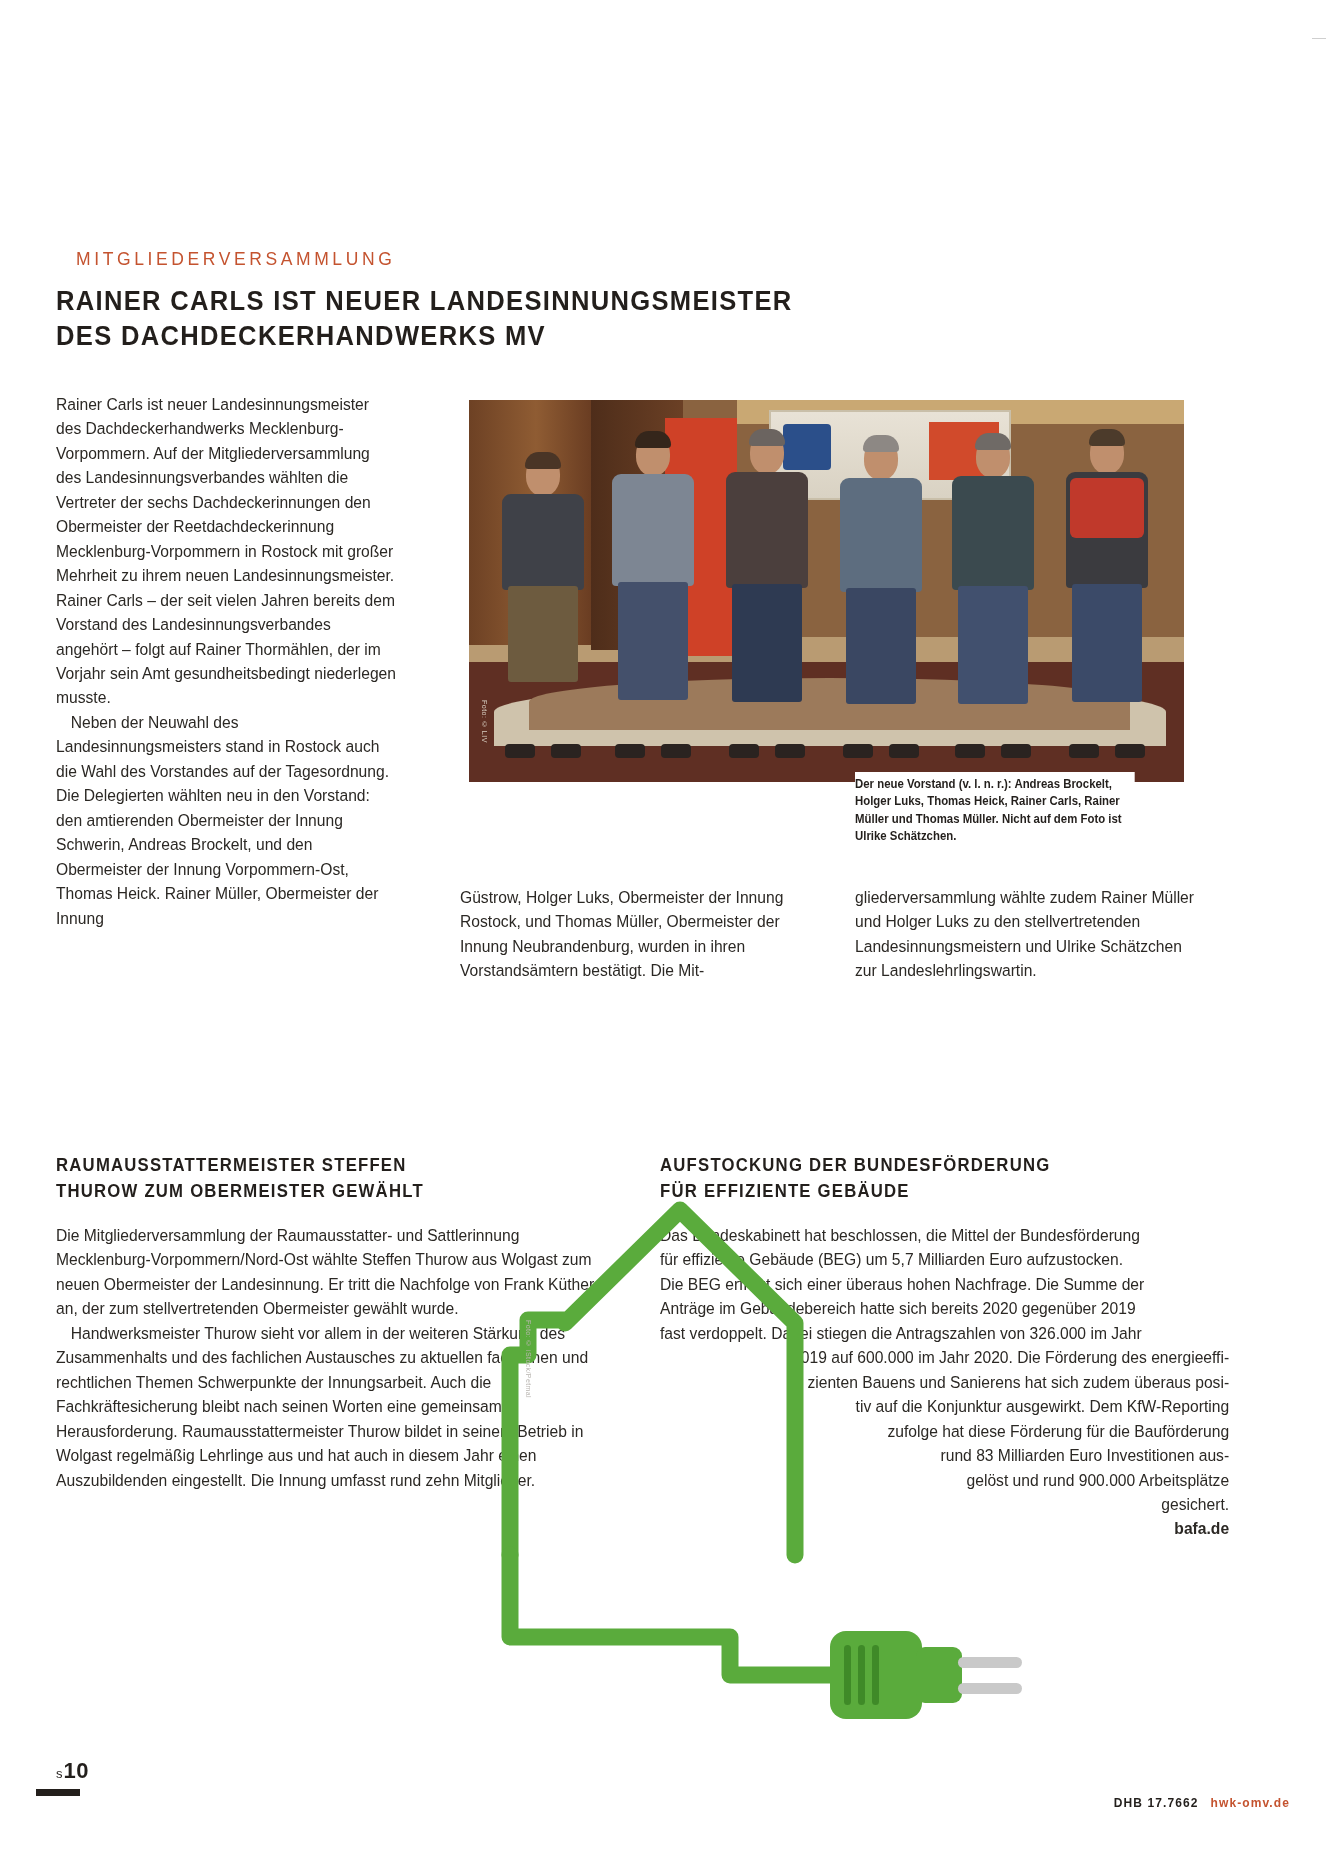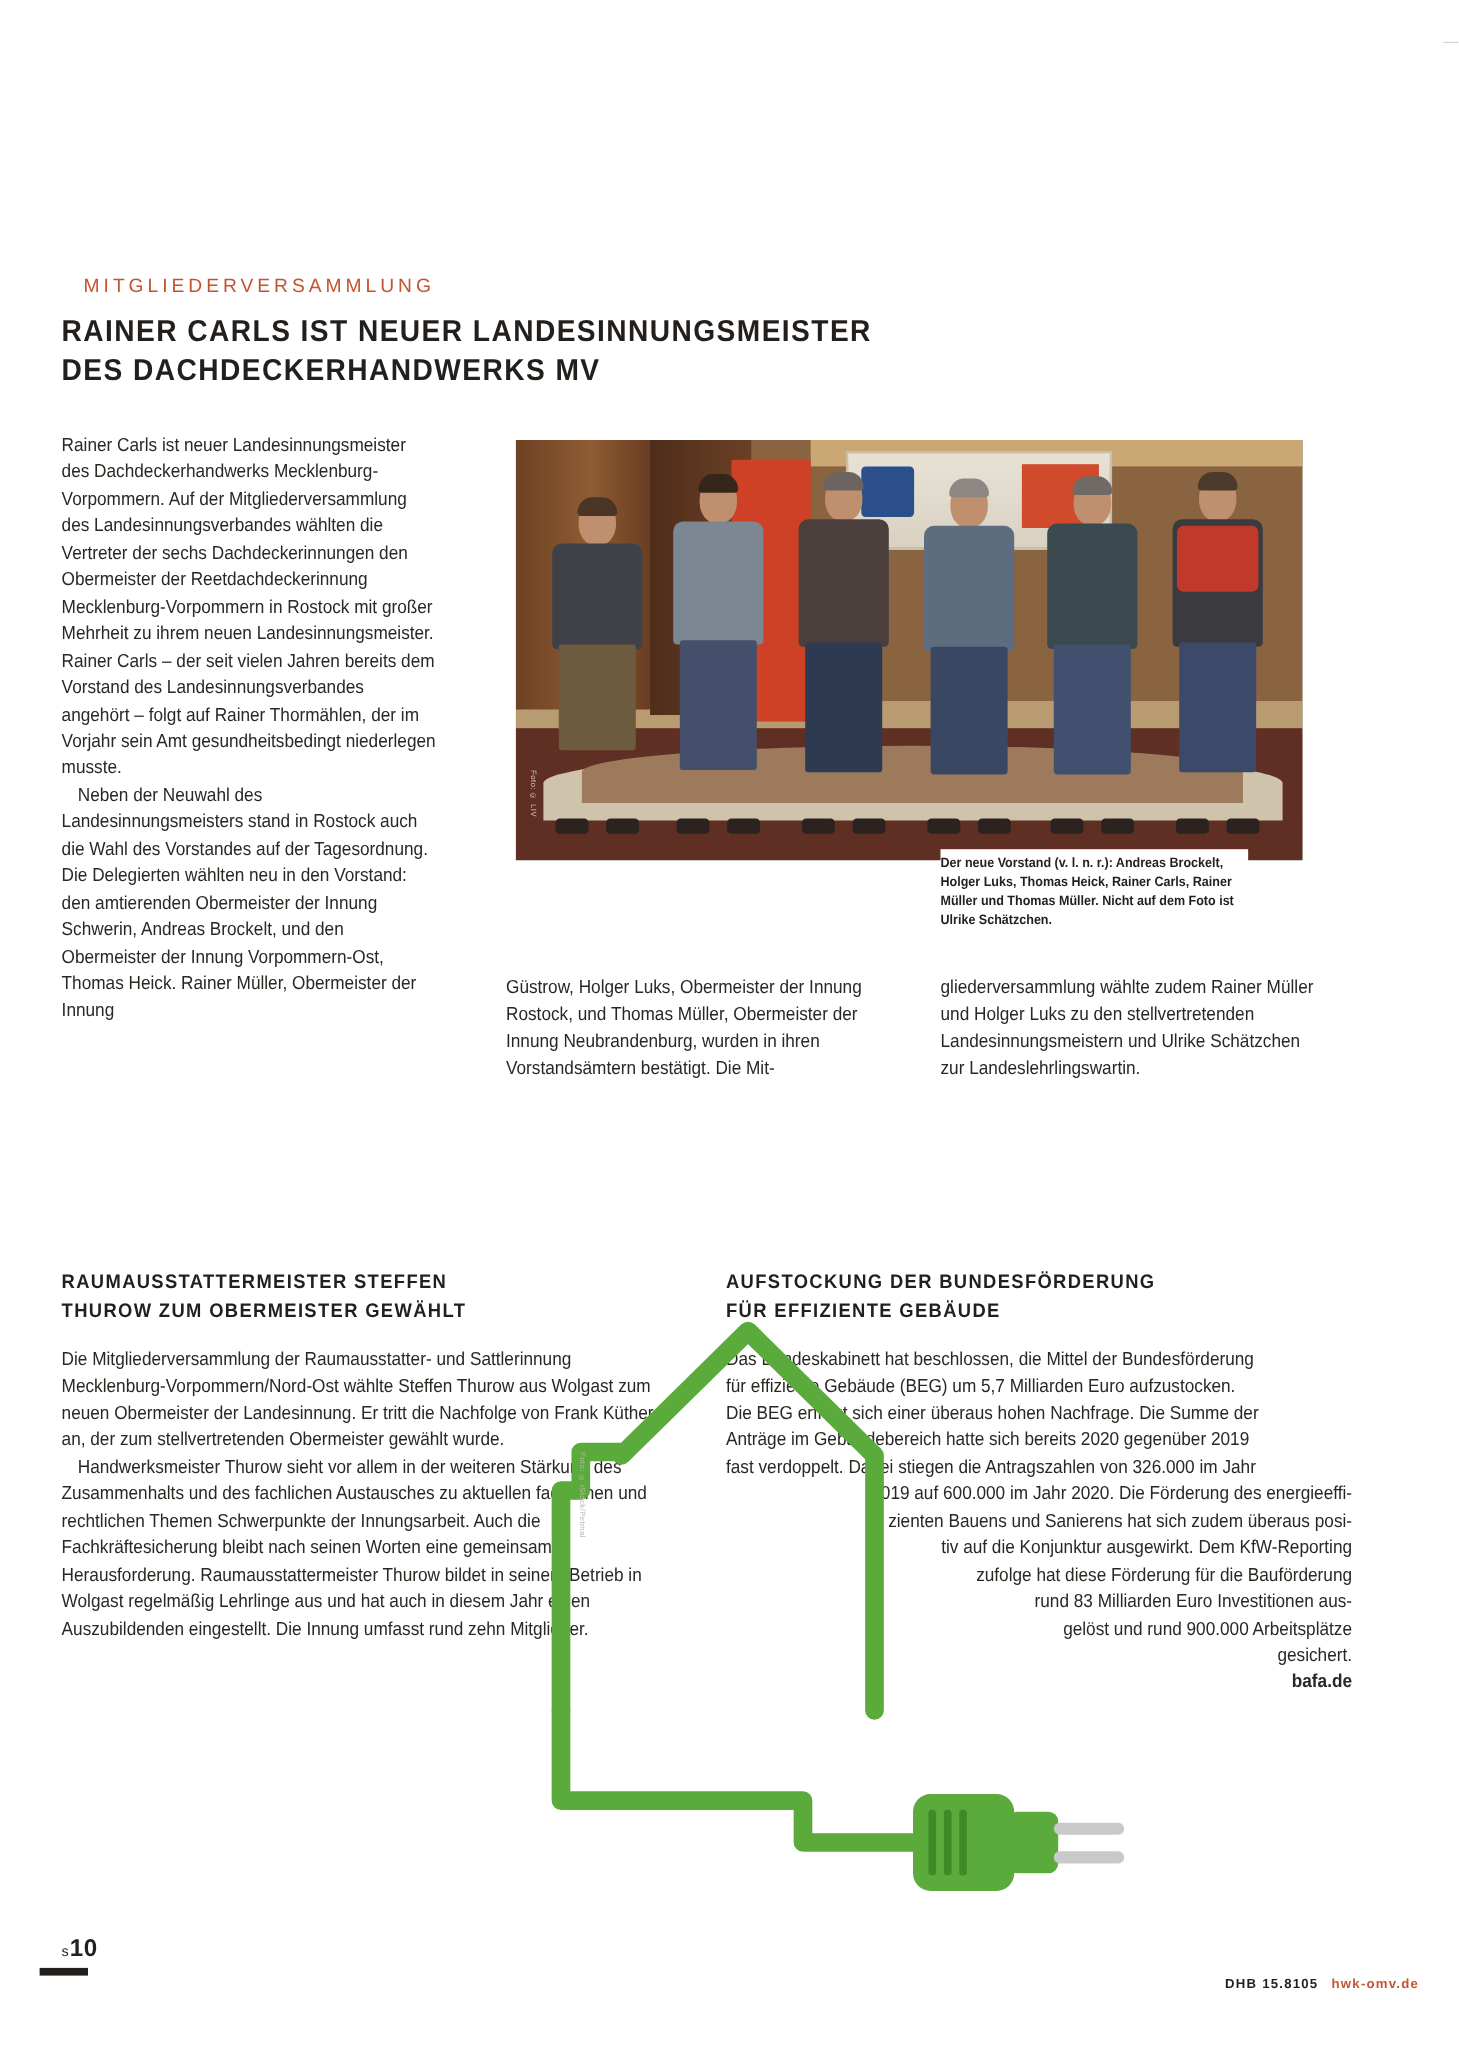--- a/index.html
+++ b/index.html
@@ -372,16 +372,16 @@
     </g>
   </svg>
 
   <div class="illus-credit">Foto: © iStock/Petmal</div>
 
   <div class="footer-rule"></div>
   <div class="folio">
     <span>s</span><span class="num">10</span>
   </div>
   <div class="footer-right">
-    <span>DHB 15.8105</span><span class="web">hwk-omv.de</span>
+    <span>DHB 17.7662</span><span class="web">hwk-omv.de</span>
   </div>
 
 </div>
 
 </body></html>

